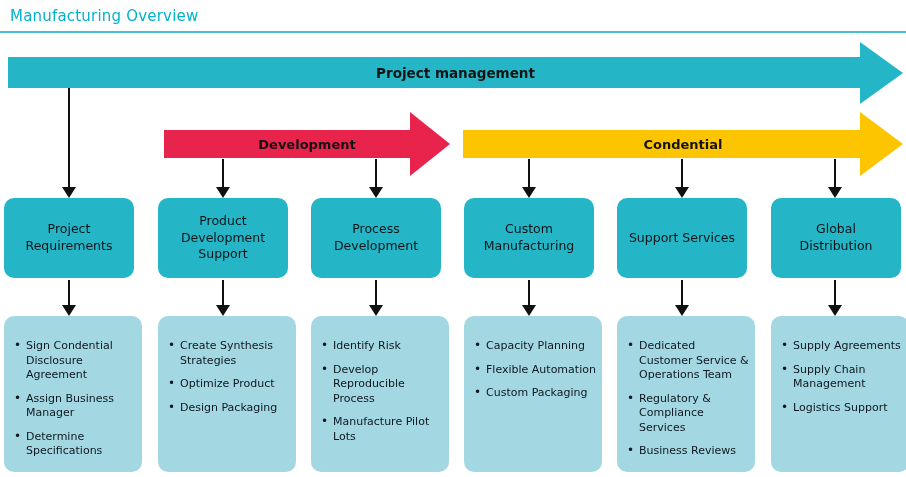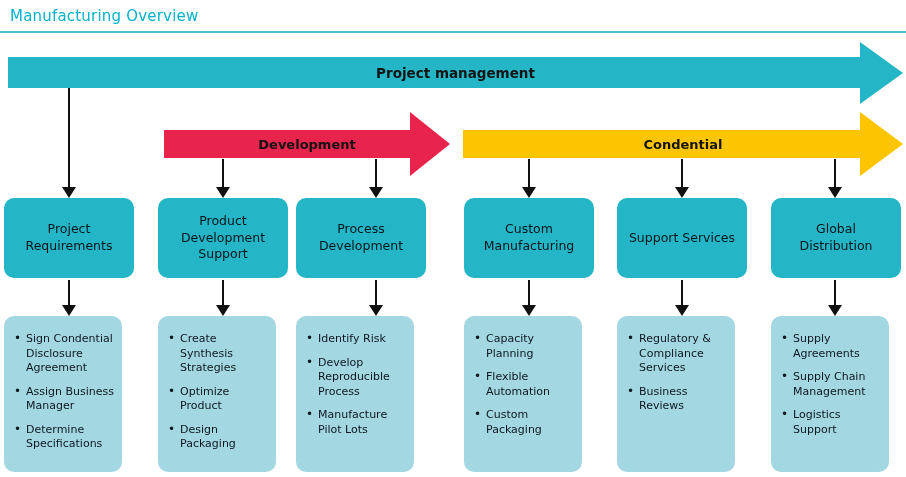--- a/index.html
+++ b/index.html
@@ -63,33 +63,33 @@
 
   
   .stage-box {
     position:absolute; top:198px; width:130px; height:80px;
     background:var(--teal,#24b6c6); border-radius:10px;
     display:flex; align-items:center; justify-content:center; text-align:center;
     font-size:12.5px; line-height:1.35; color:#0c141a; padding:4px 8px;
   }
   
   .detail-box {
-    position:absolute; top:316px; width:118px; height:156px;
+    position:absolute; top:316px; width:138px; height:156px;
     background:var(--light-teal,#a3d8e2); border-radius:10px;
-    padding:16px 6px 8px 8px;
+    padding:23px 6px 8px 8px;
   }
   .detail-box ul { list-style:none; }
   .detail-box li {
     position:relative; padding-left:14px; margin-bottom:9px;
     font-size:11px; line-height:1.32; color:#0f1720;
   }
   .detail-box li::before {
     content:"•"; position:absolute; left:2px; top:-1px; font-size:12px; color:#0f1720;
   }
-  .c1 { left:4px; }  .c2 { left:158px; } .c3 { left:296px; }
+  .c1 { left:4px; }  .c2 { left:158px; } .c3 { left:311px; }
   .c4 { left:464px; } .c5 { left:617px; } .c6 { left:771px; }
 </style>
 </head>
 <body>
 
 <div class="canvas">
 
   <div class="title">Manufacturing Overview</div>
   <div class="title-rule"></div>
 
@@ -191,20 +191,21 @@
   </div>
   <div class="detail-box c4">
     <ul>
       <li>Capacity Planning</li>
       <li>Flexible Automation</li>
       <li>Custom Packaging</li>
     </ul>
   </div>
   <div class="detail-box c5">
     <ul>
+      <li>Dedicated Customer Service &amp; Operations Team</li>
       <li>Regulatory &amp; Compliance Services</li>
       <li>Business Reviews</li>
     </ul>
   </div>
   <div class="detail-box c6">
     <ul>
       <li>Supply Agreements</li>
       <li>Supply Chain Management</li>
       <li>Logistics Support</li>
     </ul>

